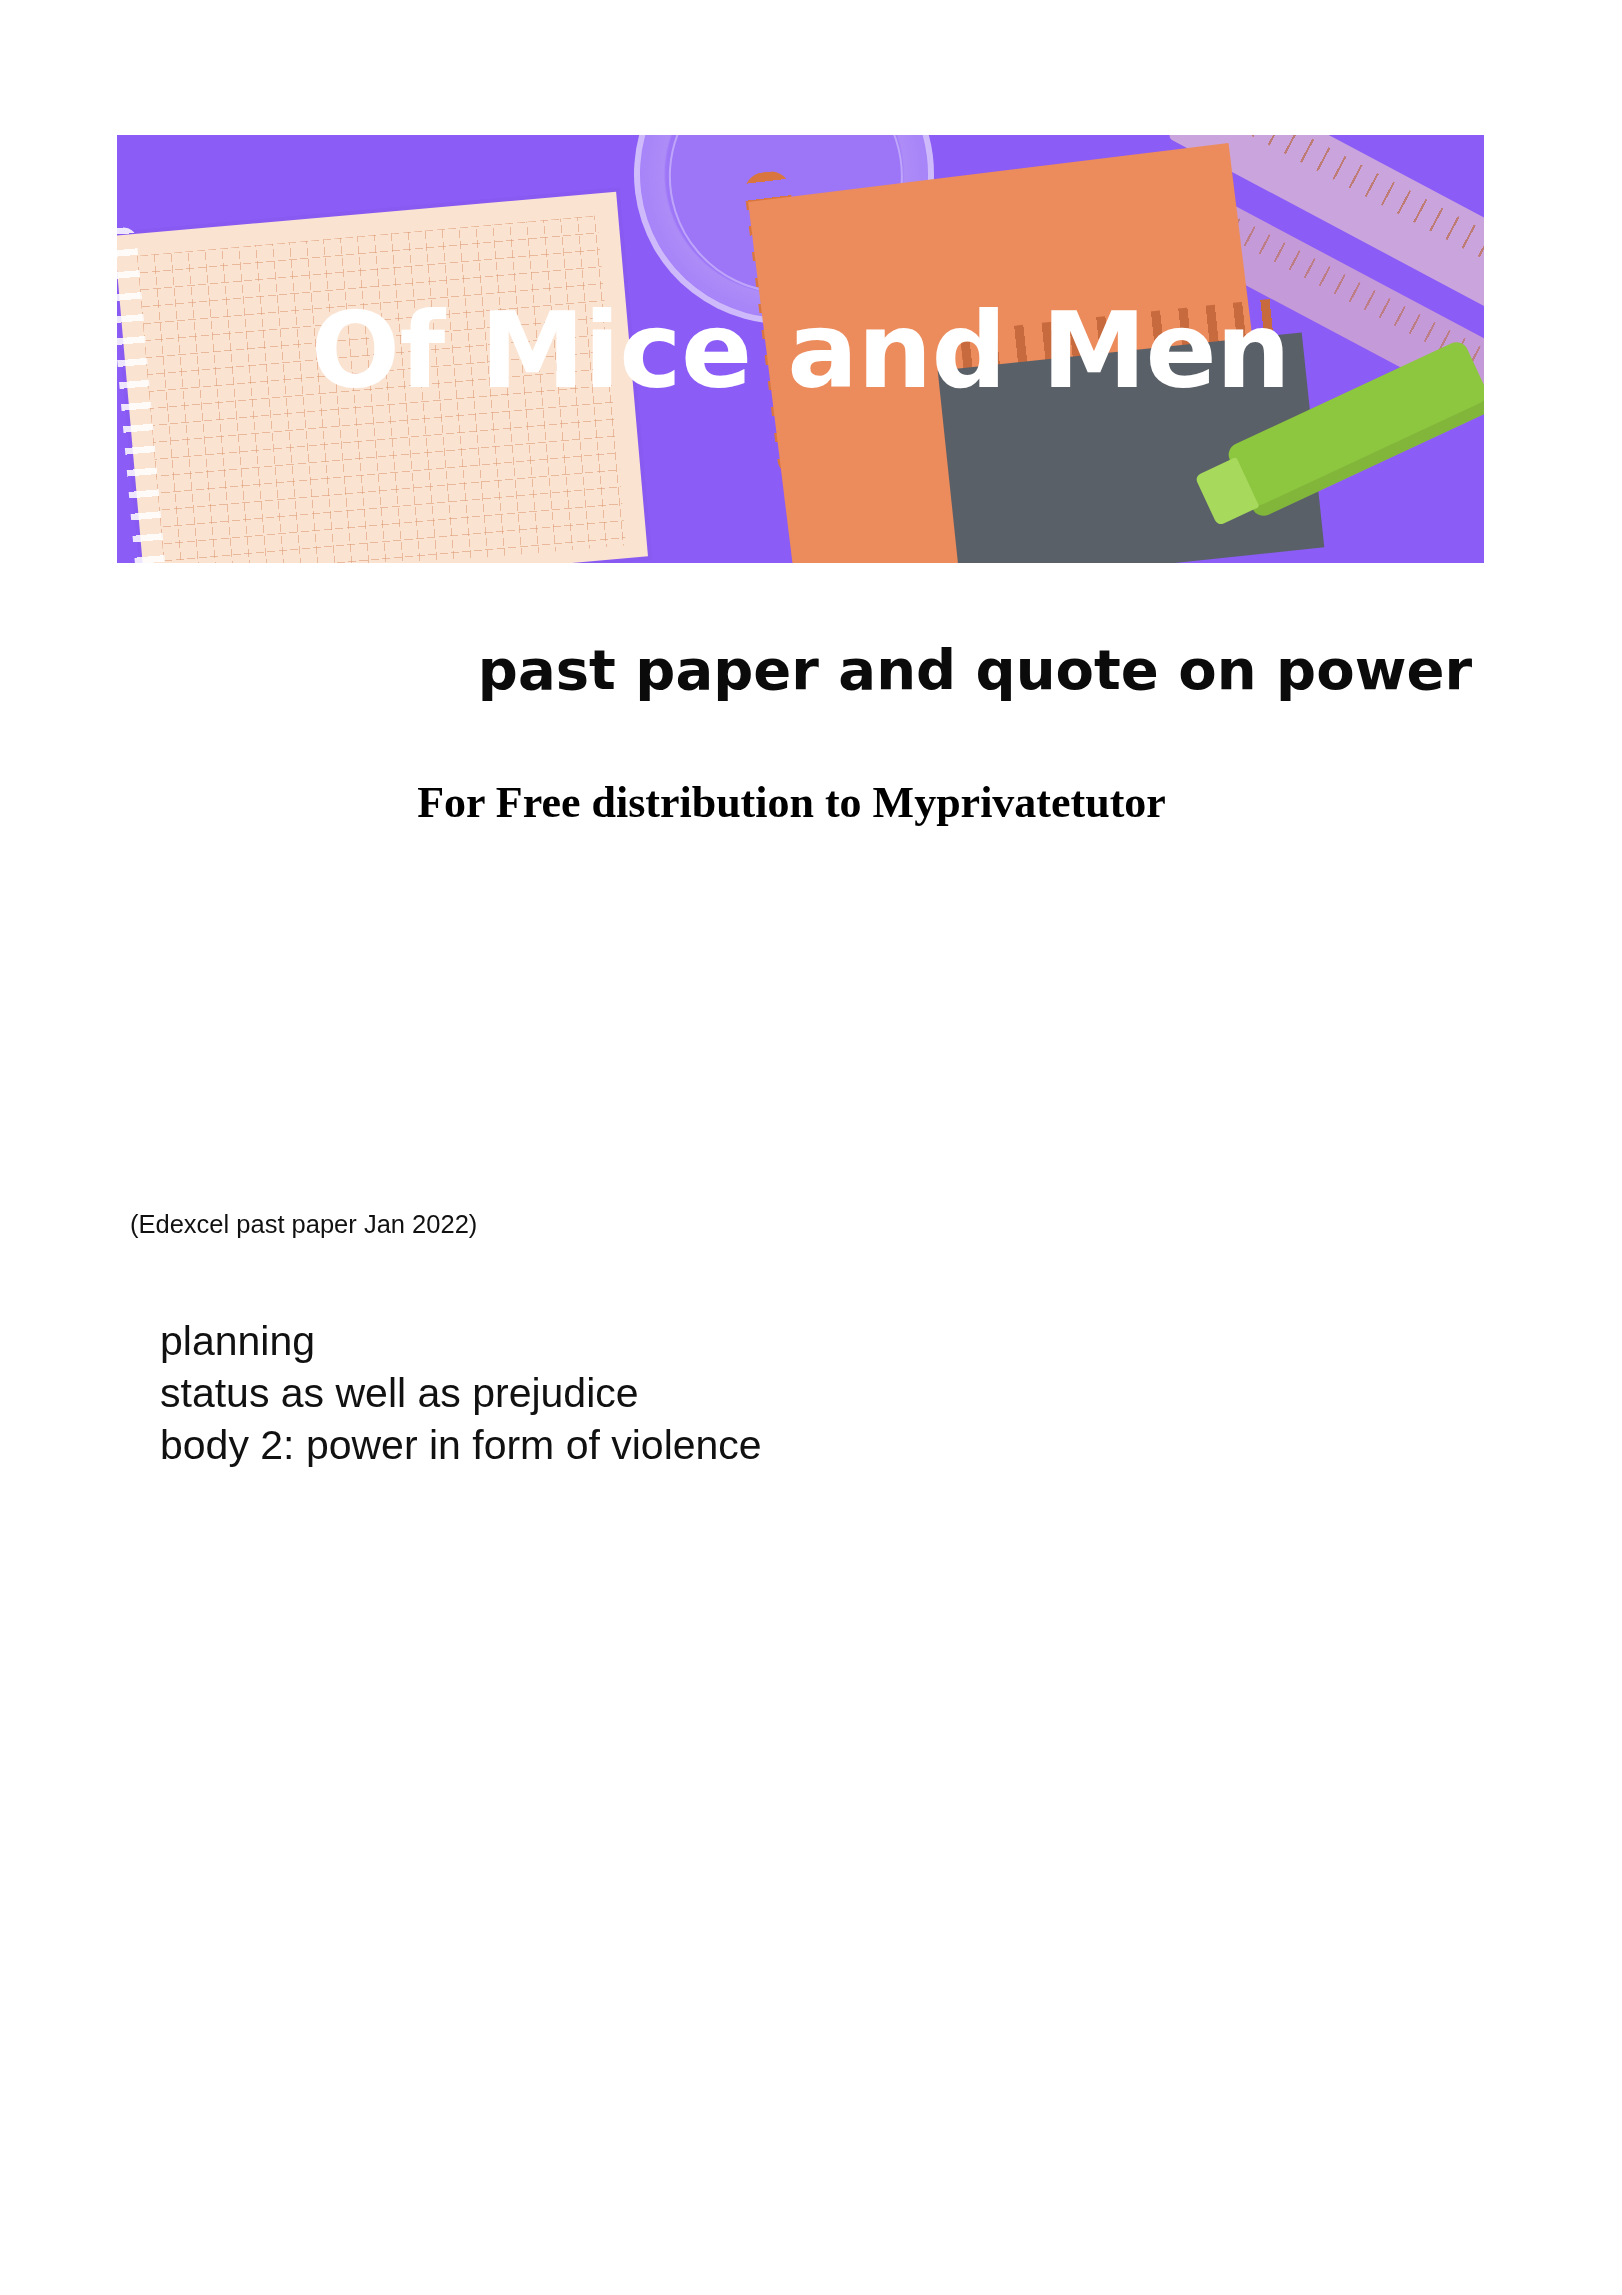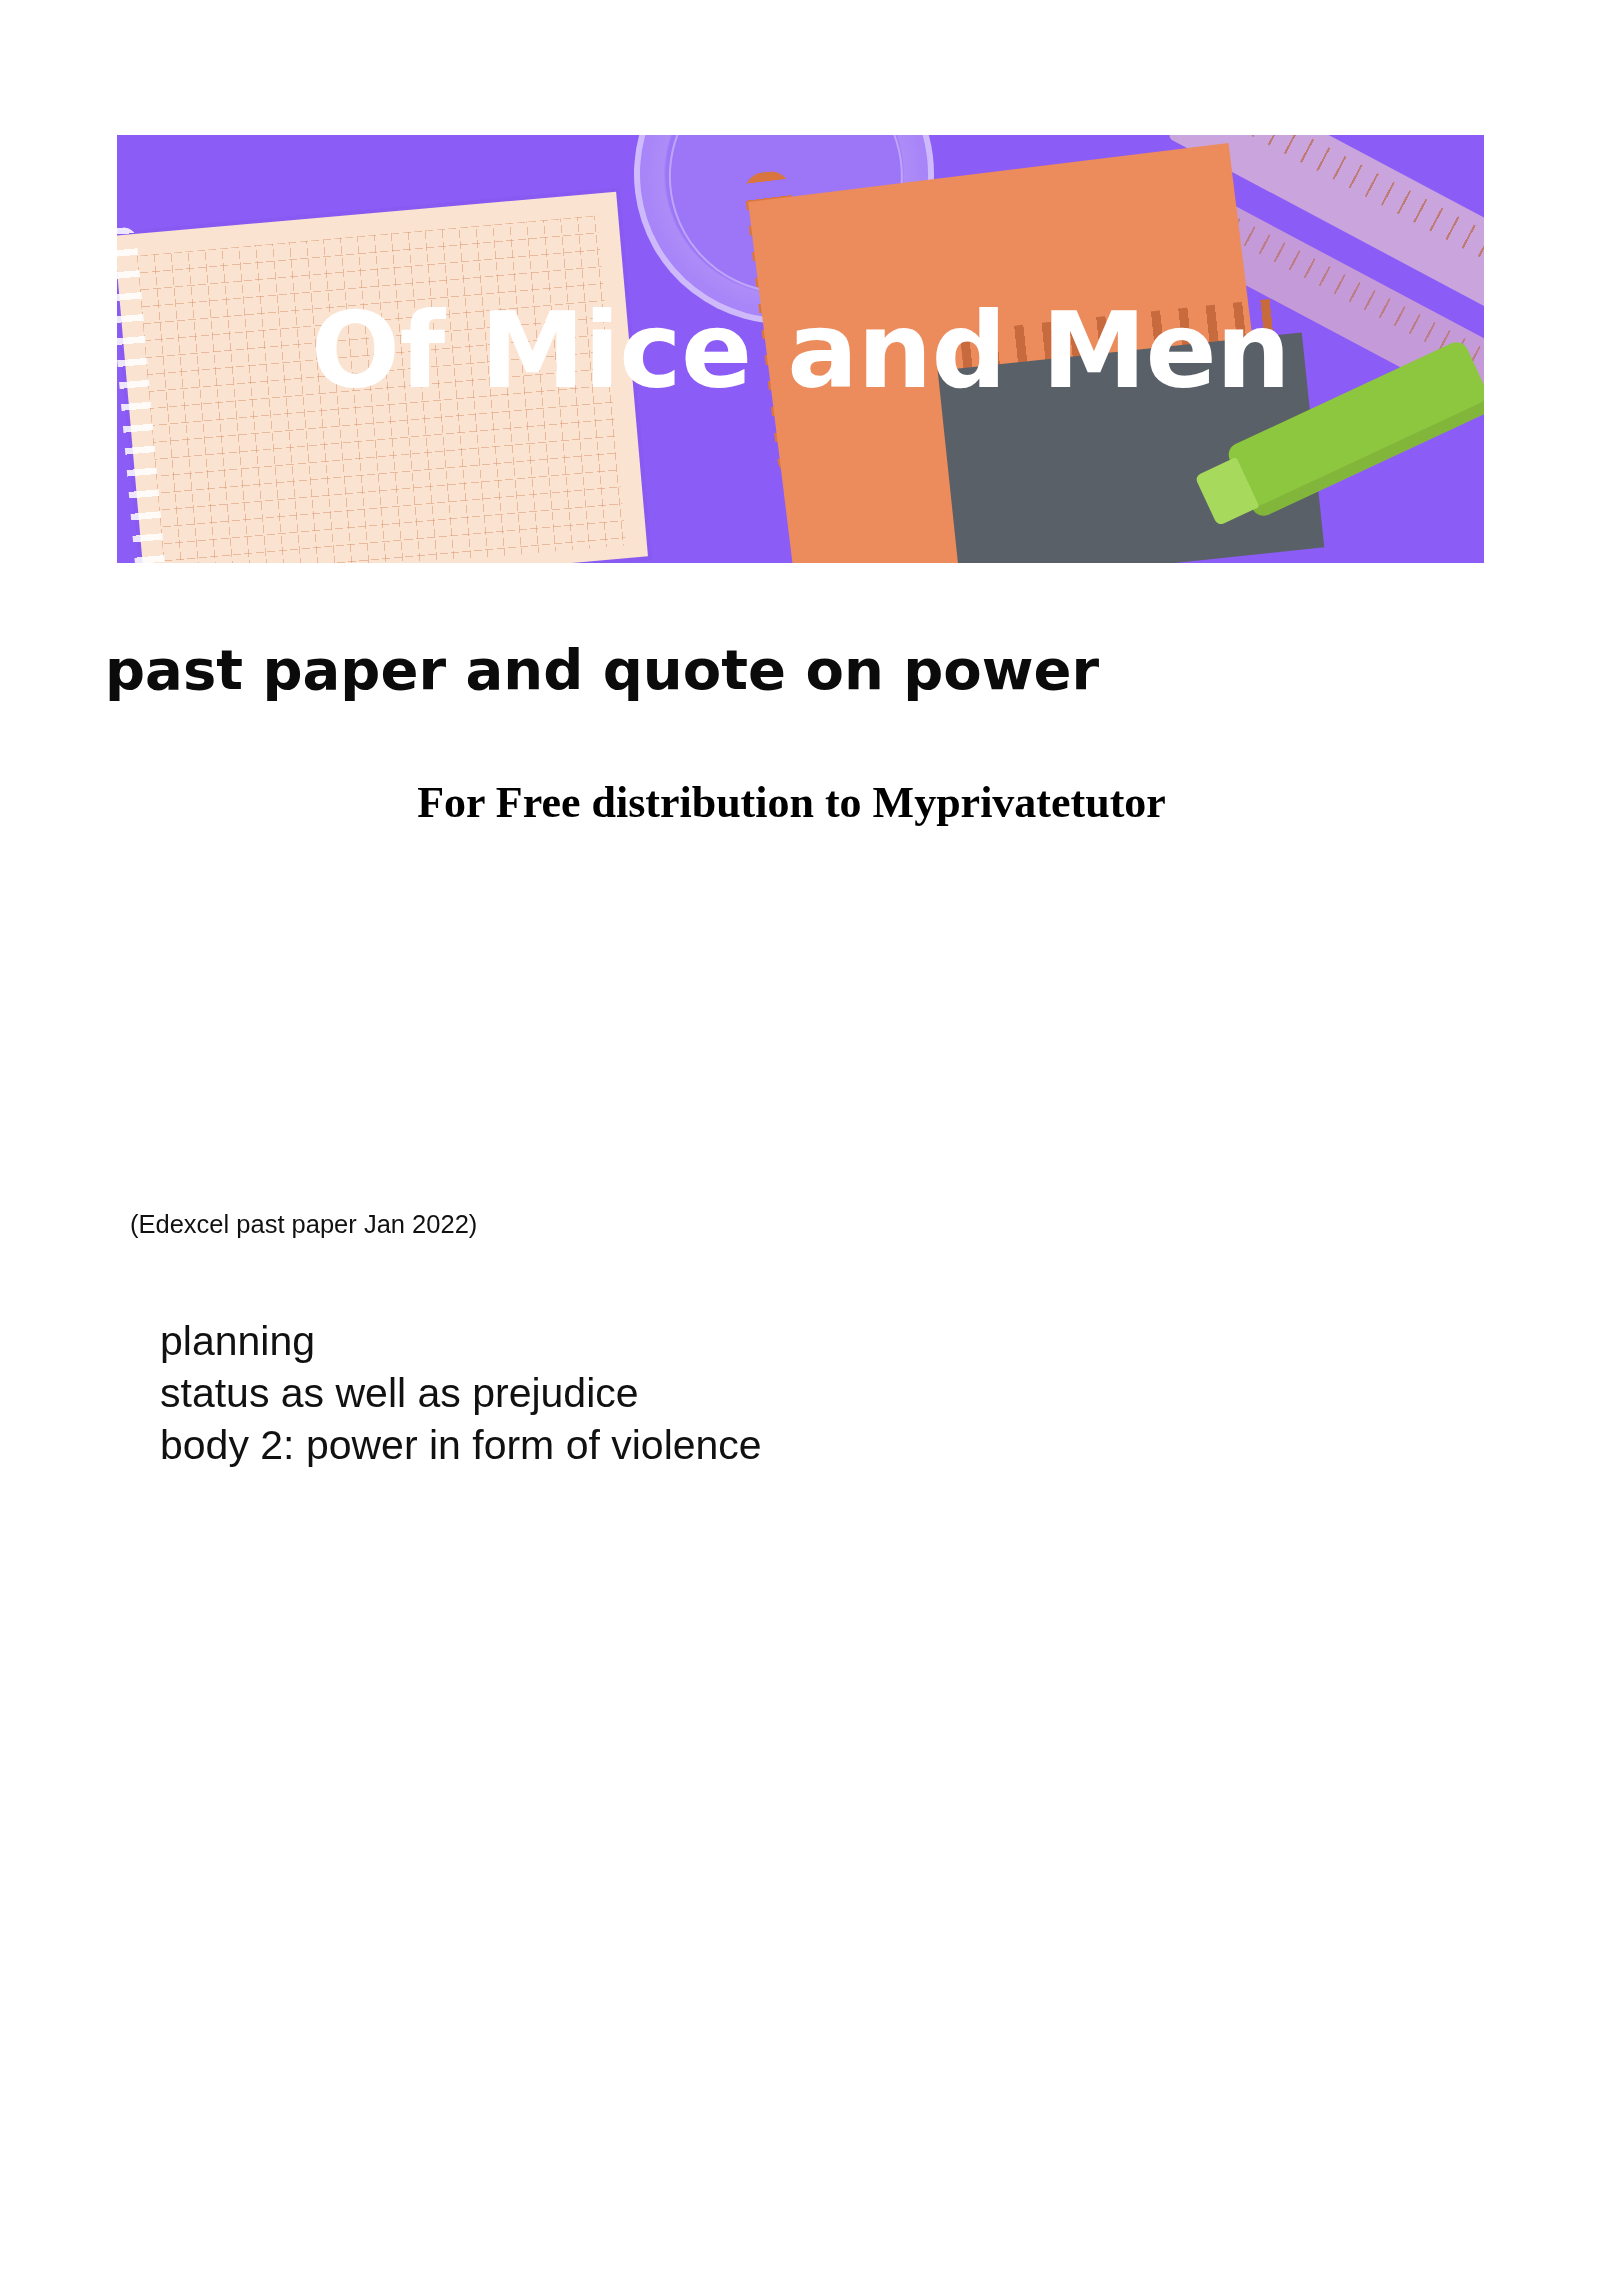--- a/index.html
+++ b/index.html
@@ -199,21 +199,21 @@
     z-index: 5;
     white-space: nowrap;
   }
 
   
   .subtitle {
     position: absolute;
     left: 105px;
     width: 1367px;
     top: 638px;
-    text-align: left;
+    text-align: right;
     font-family: "DejaVu Sans", sans-serif;
     font-weight: 700;
     font-size: 56px;
     line-height: 1.15;
     color: #0b0b0b;
   }
 
   .distribution {
     position: absolute;
     left: 262px;

